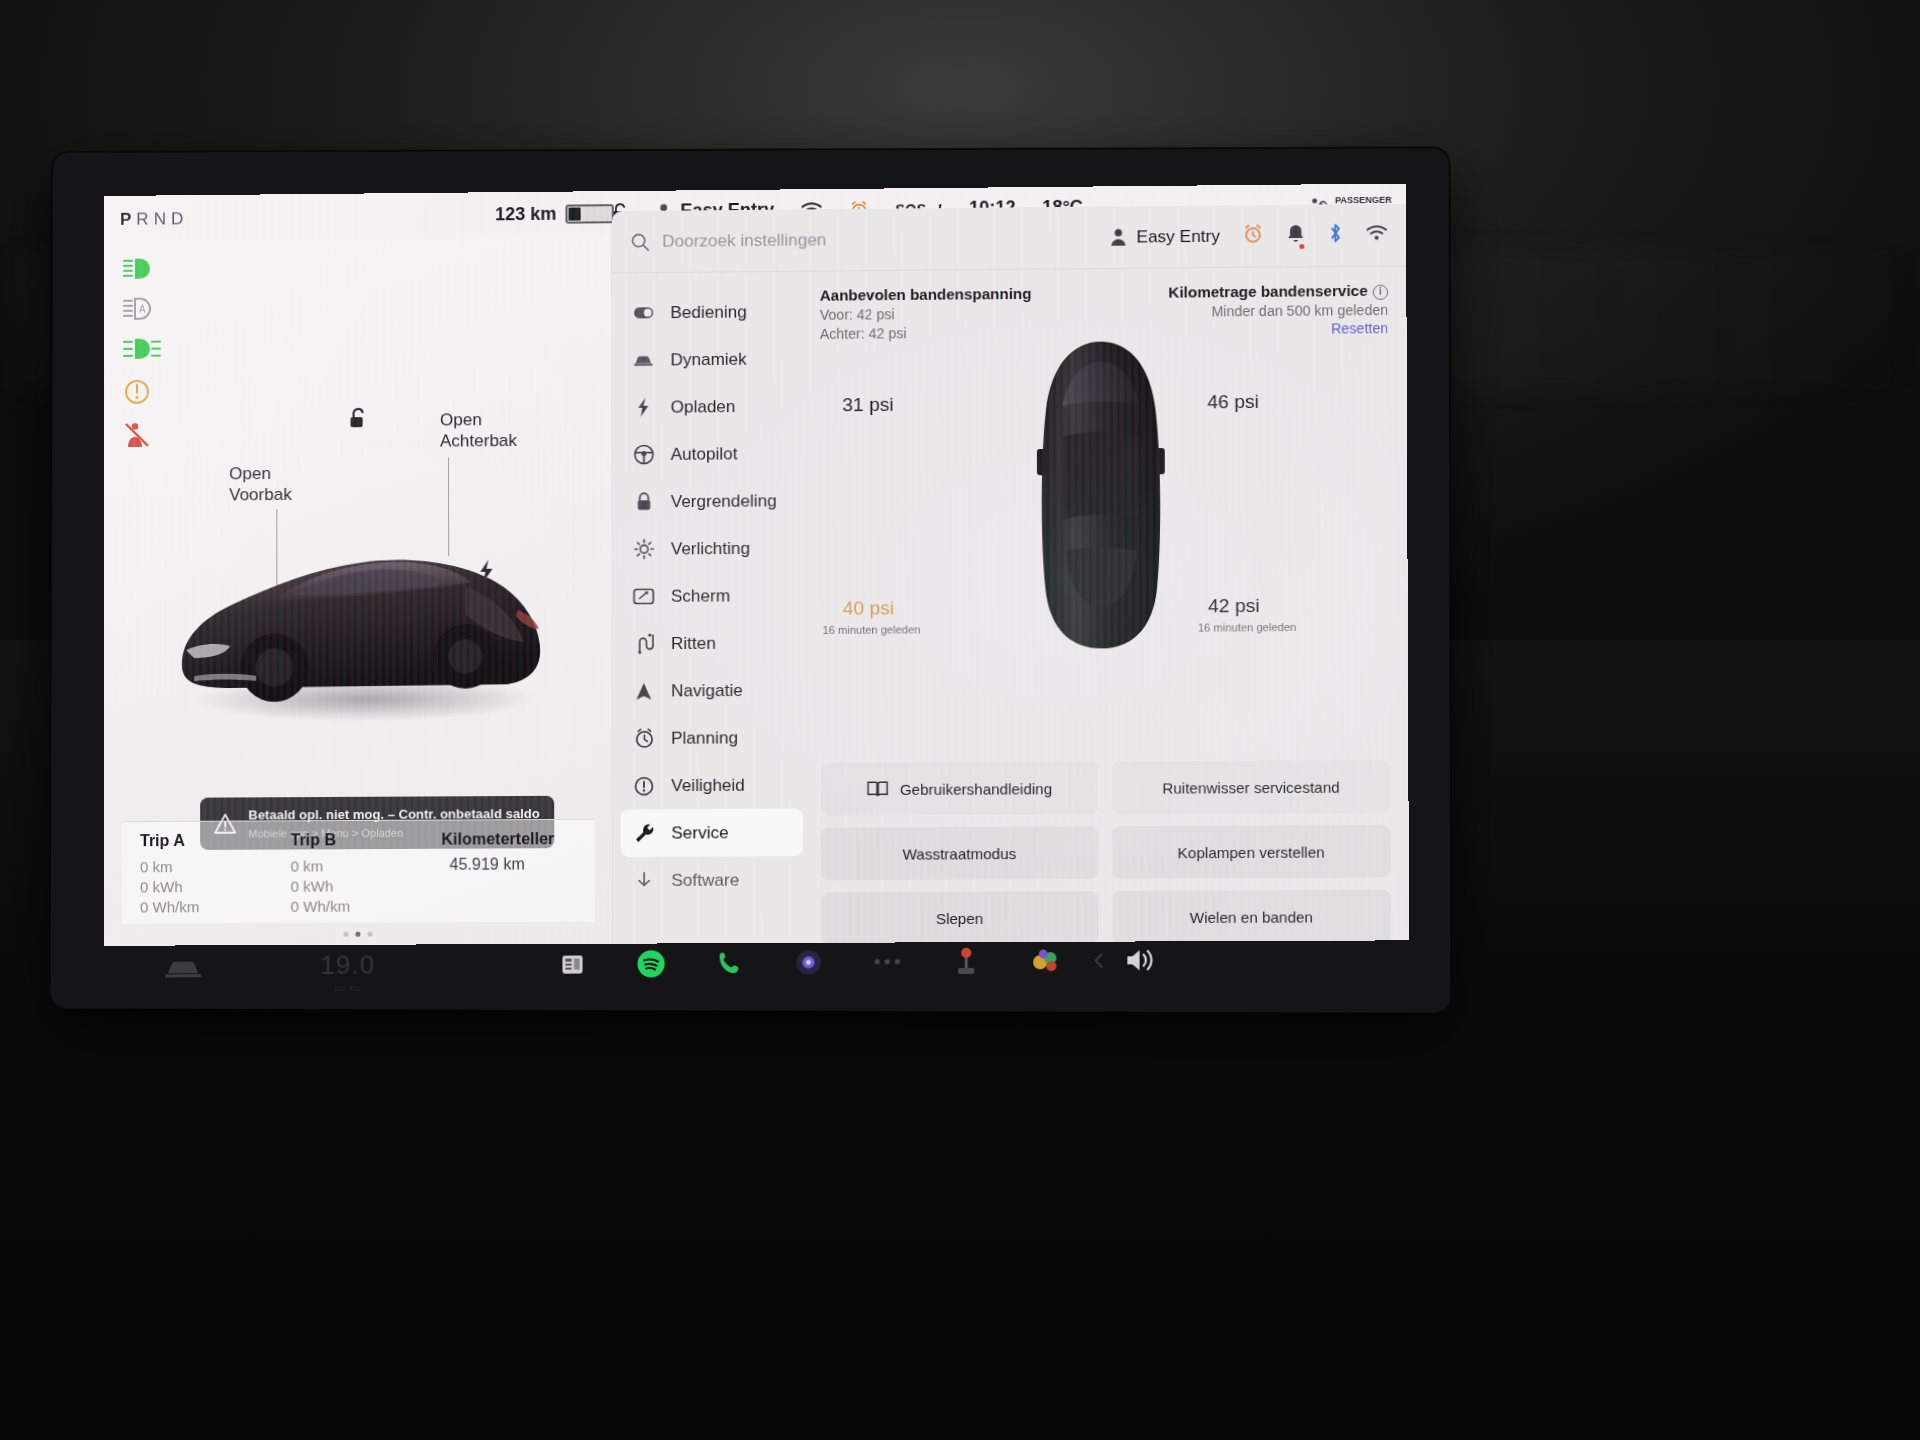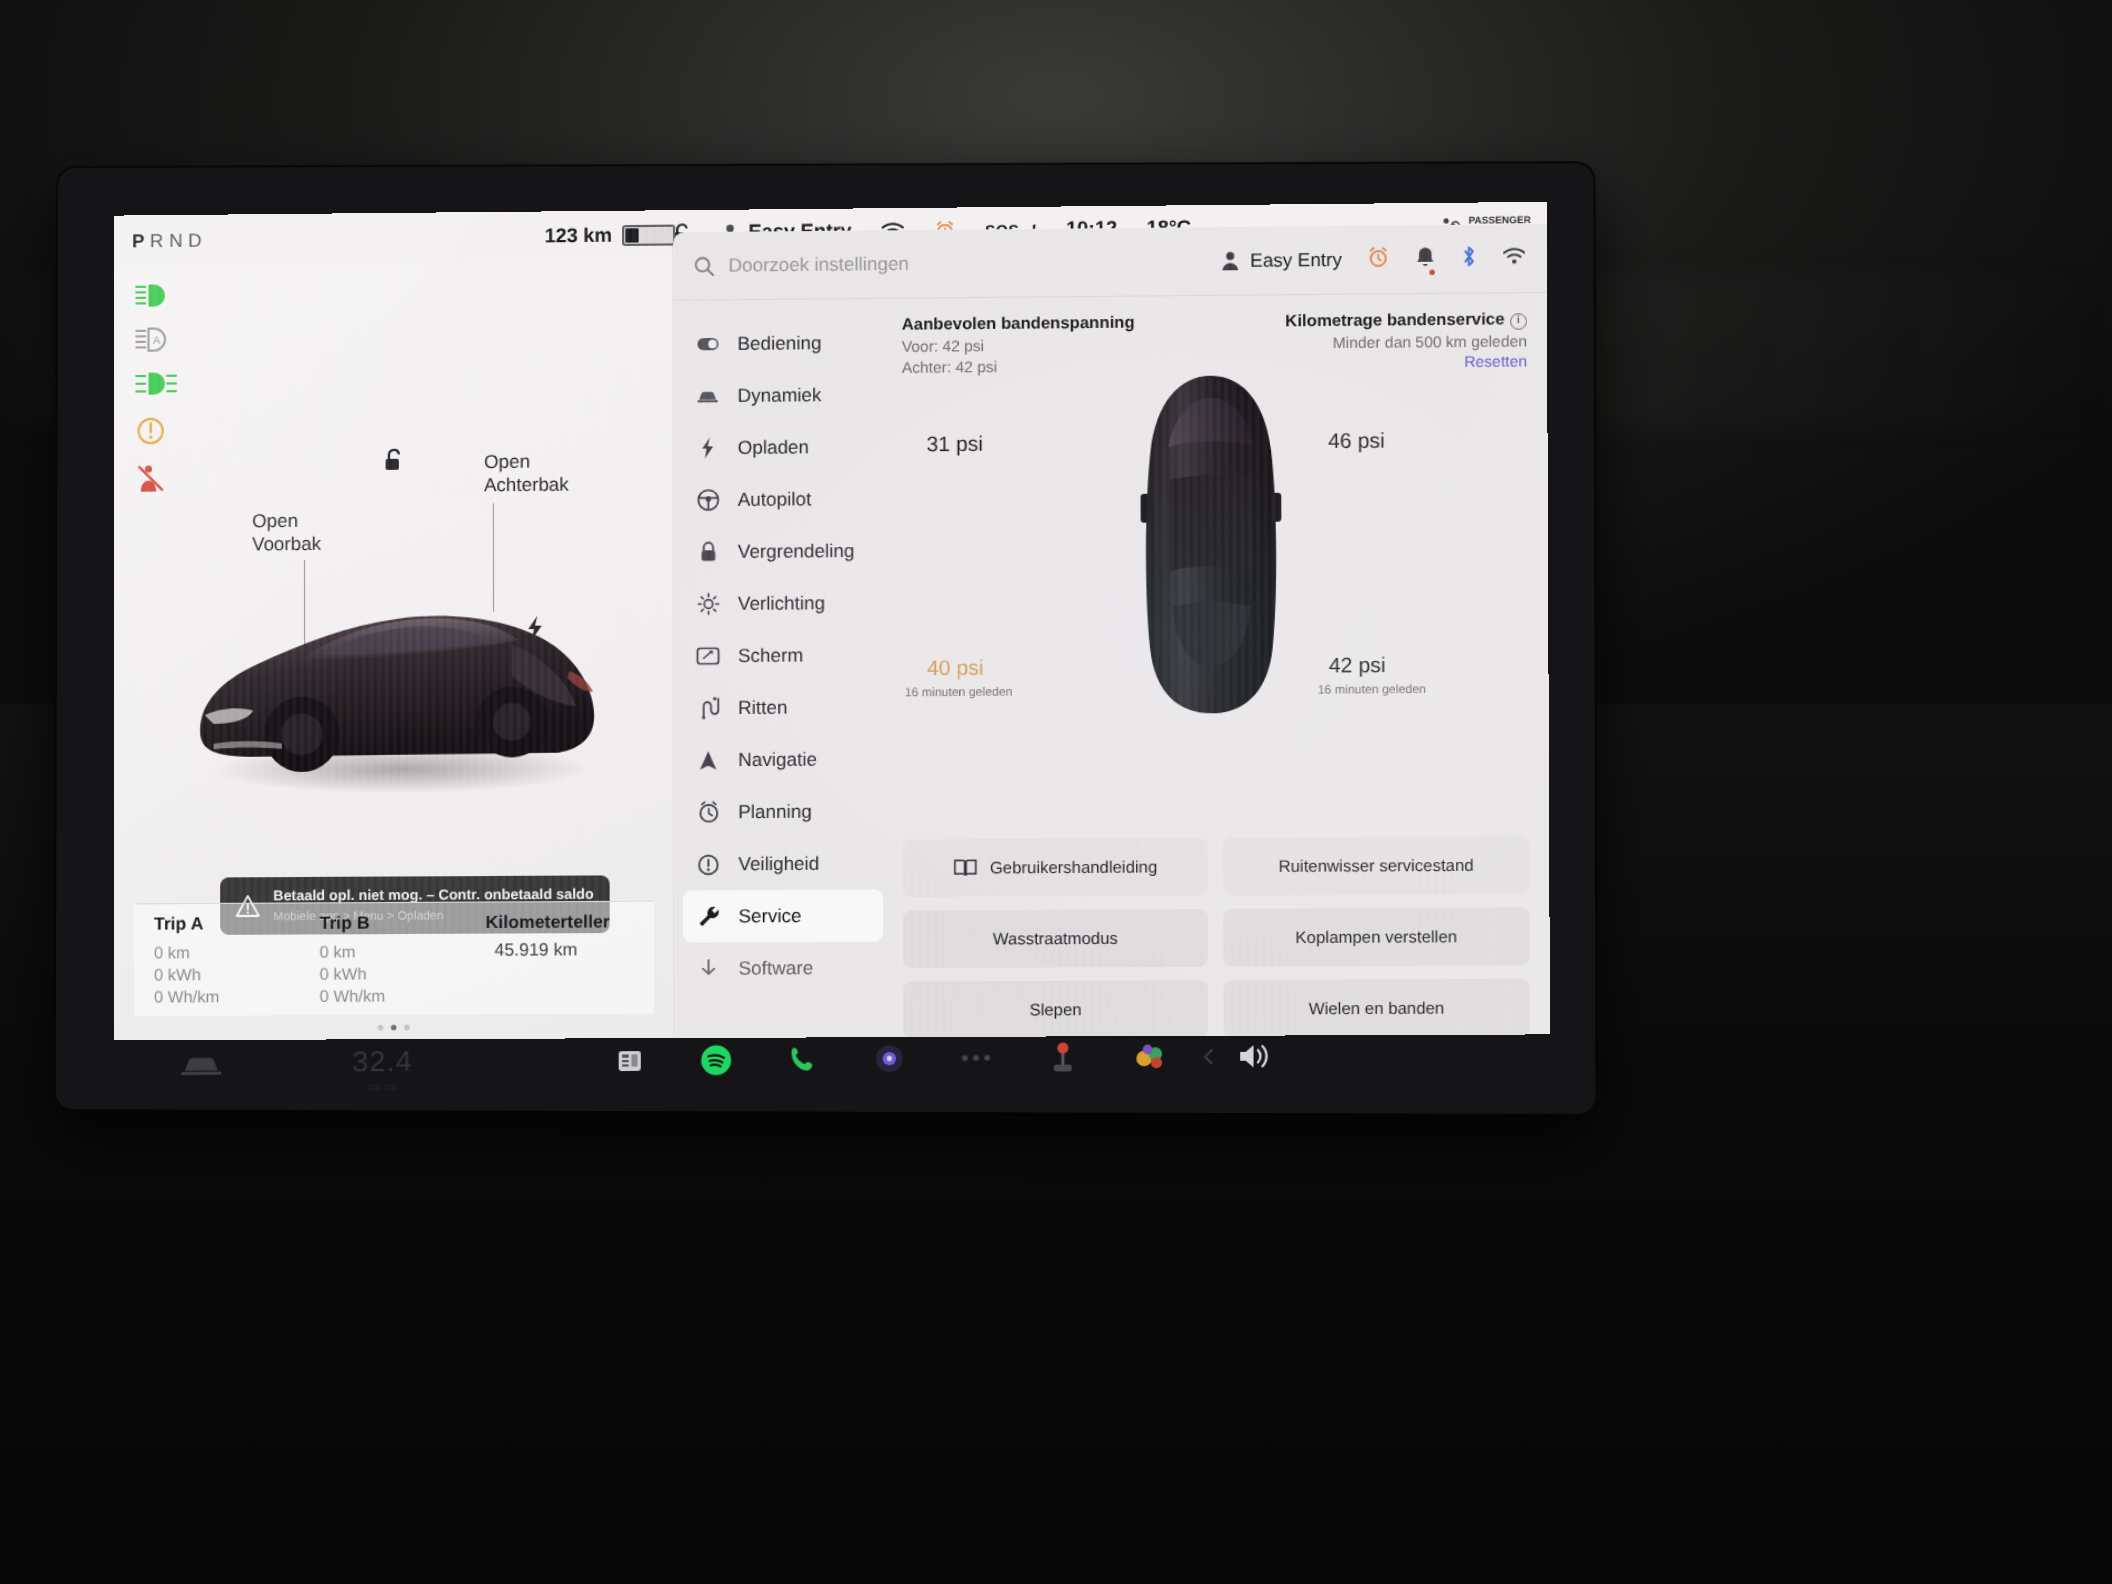--- a/index.html
+++ b/index.html
@@ -680,21 +680,21 @@
 </div>
 
 <div id="dock">
   <span class="dock-car">
     <svg width="42" height="24" viewBox="0 0 42 24">
         <path d="M3 17h36v3H3z" fill="#3c3c42"></path>
         <path d="M6 16 9.4 7.2A4.2 4.2 0 0 1 13.3 4.5h15.4a4.2 4.2 0 0 1 3.9 2.7L36 16z" fill="#3c3c42"></path>
       </svg>
   </span>
   <span class="dock-temp">
-    <span>32.4</span>
+    <span>19.0</span>
     <small>▭ ▭</small>
   </span>
   <span class="dock-apps">
     <span class="app">
         <svg width="26" height="26" viewBox="0 0 26 26">
           <rect x="3" y="4" width="20" height="18" rx="2.4" fill="#cfcdd0"></rect>
           <rect x="6" y="7" width="6" height="3" fill="#55525a"></rect>
           <rect x="6" y="12" width="6" height="2" fill="#55525a"></rect>
           <rect x="6" y="16" width="6" height="2" fill="#55525a"></rect>
           <rect x="14.5" y="7" width="5.5" height="11" fill="#8a888c"></rect>

